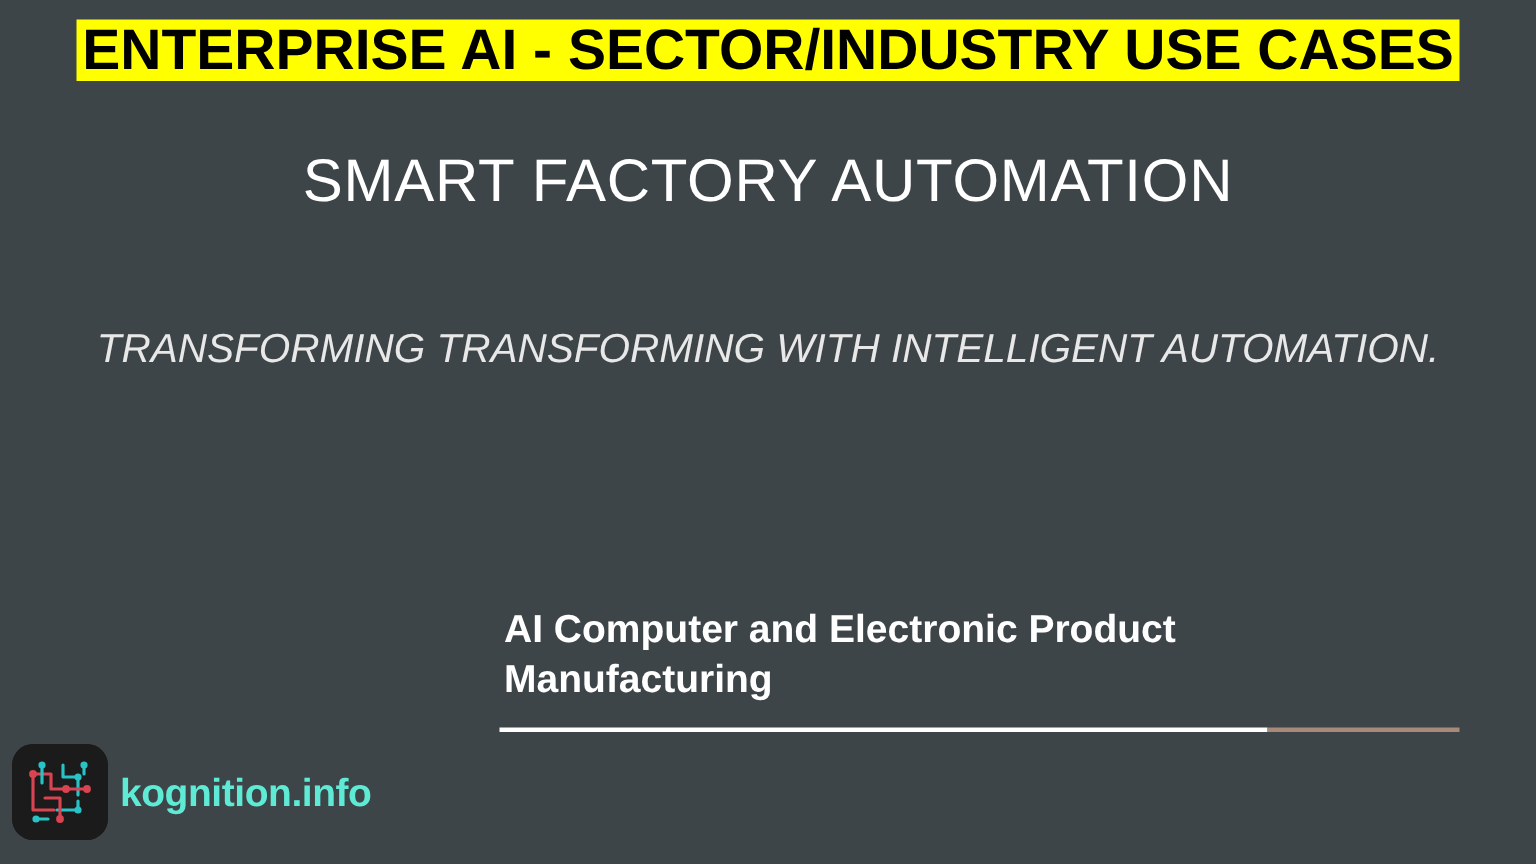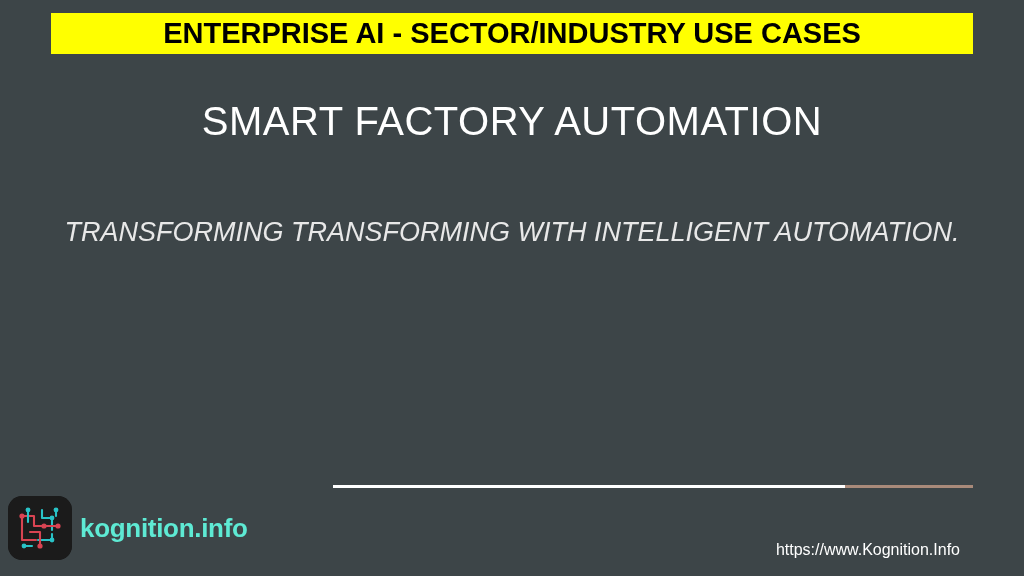--- a/index.html
+++ b/index.html
@@ -26,21 +26,21 @@
     left: 51px;
     top: 13px;
     width: 922px;
     height: 41px;
     background: #ffff00;
     display: flex;
     align-items: center;
     justify-content: center;
   }
   #banner-text {
-    font-size: 29px;
+    font-size: 38px;
     font-weight: bold;
     color: #000000;
     letter-spacing: 0px;
     white-space: nowrap;
     line-height: 1;
   }
   
   #main-title {
     position: absolute;
     left: 0;
@@ -145,27 +145,27 @@
 <div id="slide">
 
   <div id="banner">
     <span id="banner-text">ENTERPRISE AI - SECTOR/INDUSTRY USE CASES</span>
   </div>
 
   <div id="main-title">SMART FACTORY AUTOMATION</div>
 
   <div id="subtitle">TRANSFORMING TRANSFORMING WITH INTELLIGENT AUTOMATION.</div>
 
+  <div id="lower-heading">AI Computer and Electronic Product Manufacturing</div>
 
   <div id="divider">
     <div id="divider-left"></div>
     <div id="divider-right"></div>
   </div>
 
-  <div id="url-text">https://www.Kognition.Info</div>
 
   <div id="logo-area">
     <div id="logo-mark">
       <svg width="64" height="64" viewBox="0 0 64 64" aria-hidden="true">
         <rect x="0" y="0" width="64" height="64" rx="14" fill="#1b1b1b"></rect>
 
         <g fill="none" stroke-width="2.1" stroke-linecap="round" stroke-linejoin="round">
           <path d="M14 20 L14 44 L28 44" stroke="#d94452"></path>
           <path d="M14 20 L26 20 L26 30 L36 30" stroke="#d94452"></path>
           <path d="M20 14 L20 26" stroke="#29c3c7"></path>

